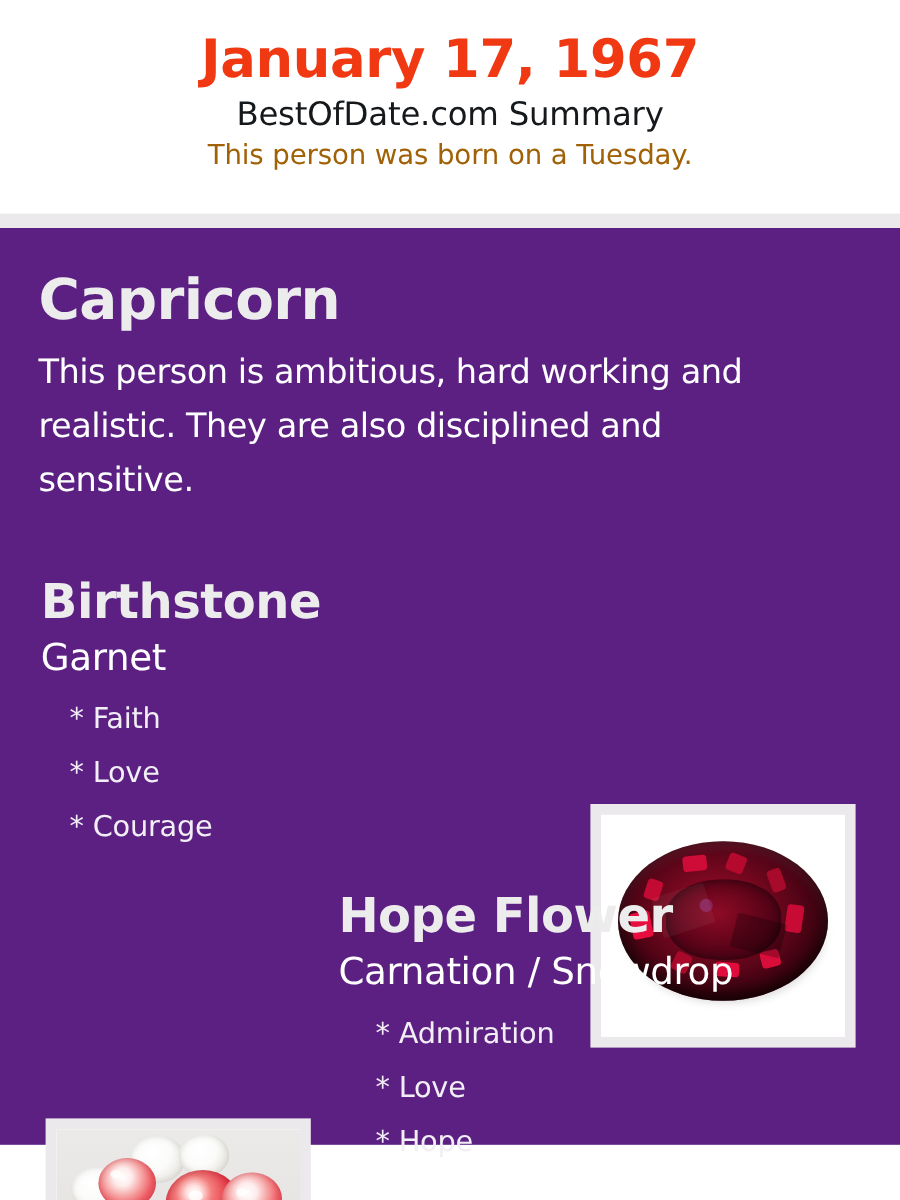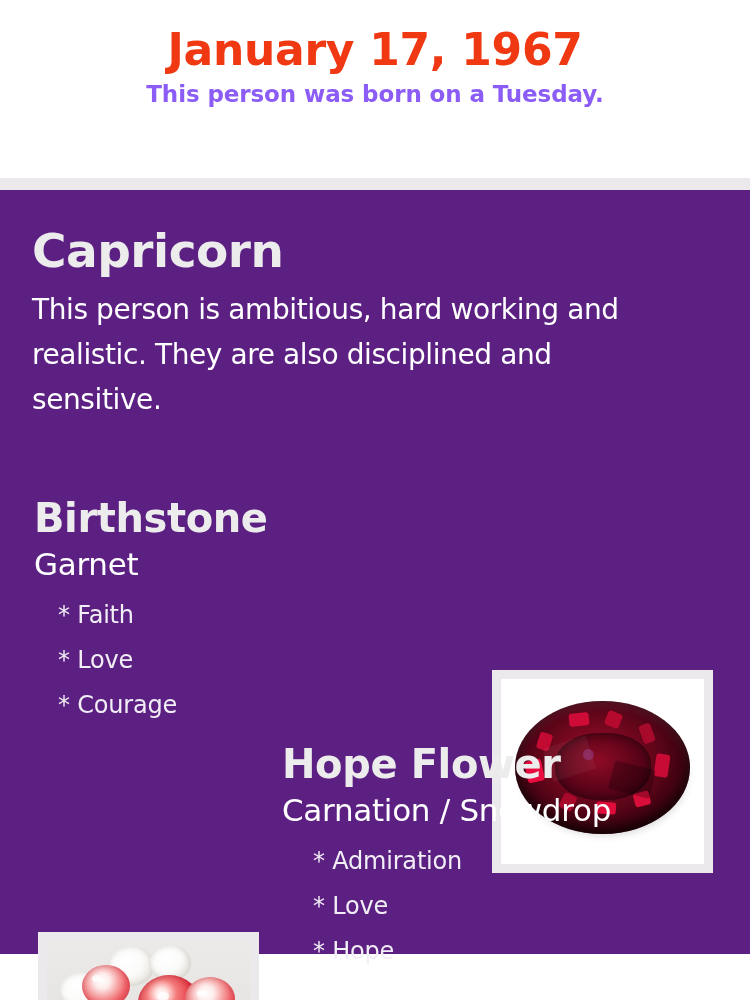--- a/index.html
+++ b/index.html
@@ -48,22 +48,22 @@
     font-size: 27px;
     font-weight: normal;
     color: #16191c;
     line-height: 36px;
     letter-spacing: -0.2px;
     white-space: nowrap;
   }
   .header-note {
     font-family: "DejaVu Sans", sans-serif;
     font-size: 23px;
-    font-weight: bold;
-    color: #8b5cf6;
+    font-weight: normal;
+    color: #a16207;
     line-height: 32px;
     letter-spacing: -0.1px;
     white-space: nowrap;
   }
 
   .divider {
     position: absolute;
     left: 0;
     top: 178px;
     width: 750px;
@@ -105,21 +105,21 @@
     line-height: 45px;
     letter-spacing: -0.4px;
     margin: 8px 0 0 0;
     width: 635px;
   }
 
   
   .birthstone {
     position: absolute;
     left: 34px;
-    top: 304px;
+    top: 288px;
     width: 440px;
   }
   .section-title {
     font-family: "DejaVu Sans", sans-serif;
     font-size: 40px;
     font-weight: bold;
     color: #ececec;
     line-height: 48px;
     letter-spacing: -0.4px;
     margin: 0;
@@ -275,20 +275,21 @@
     padding-left: 7px;
   }
 </style>
 </head>
 <body>
 
 <div class="page">
 
   <div class="header">
     <div class="header-date">January 17, 1967</div>
+    <div class="header-site">BestOfDate.com Summary</div>
     <div class="header-note">This person was born on a Tuesday.</div>
   </div>
 
   <div class="divider"></div>
 
   <div class="body-panel">
 
     <div class="zodiac">
       <h1 class="zodiac-name">Capricorn</h1>
       <p class="zodiac-desc">This person is ambitious, hard working and realistic. They are also disciplined and sensitive.</p>

